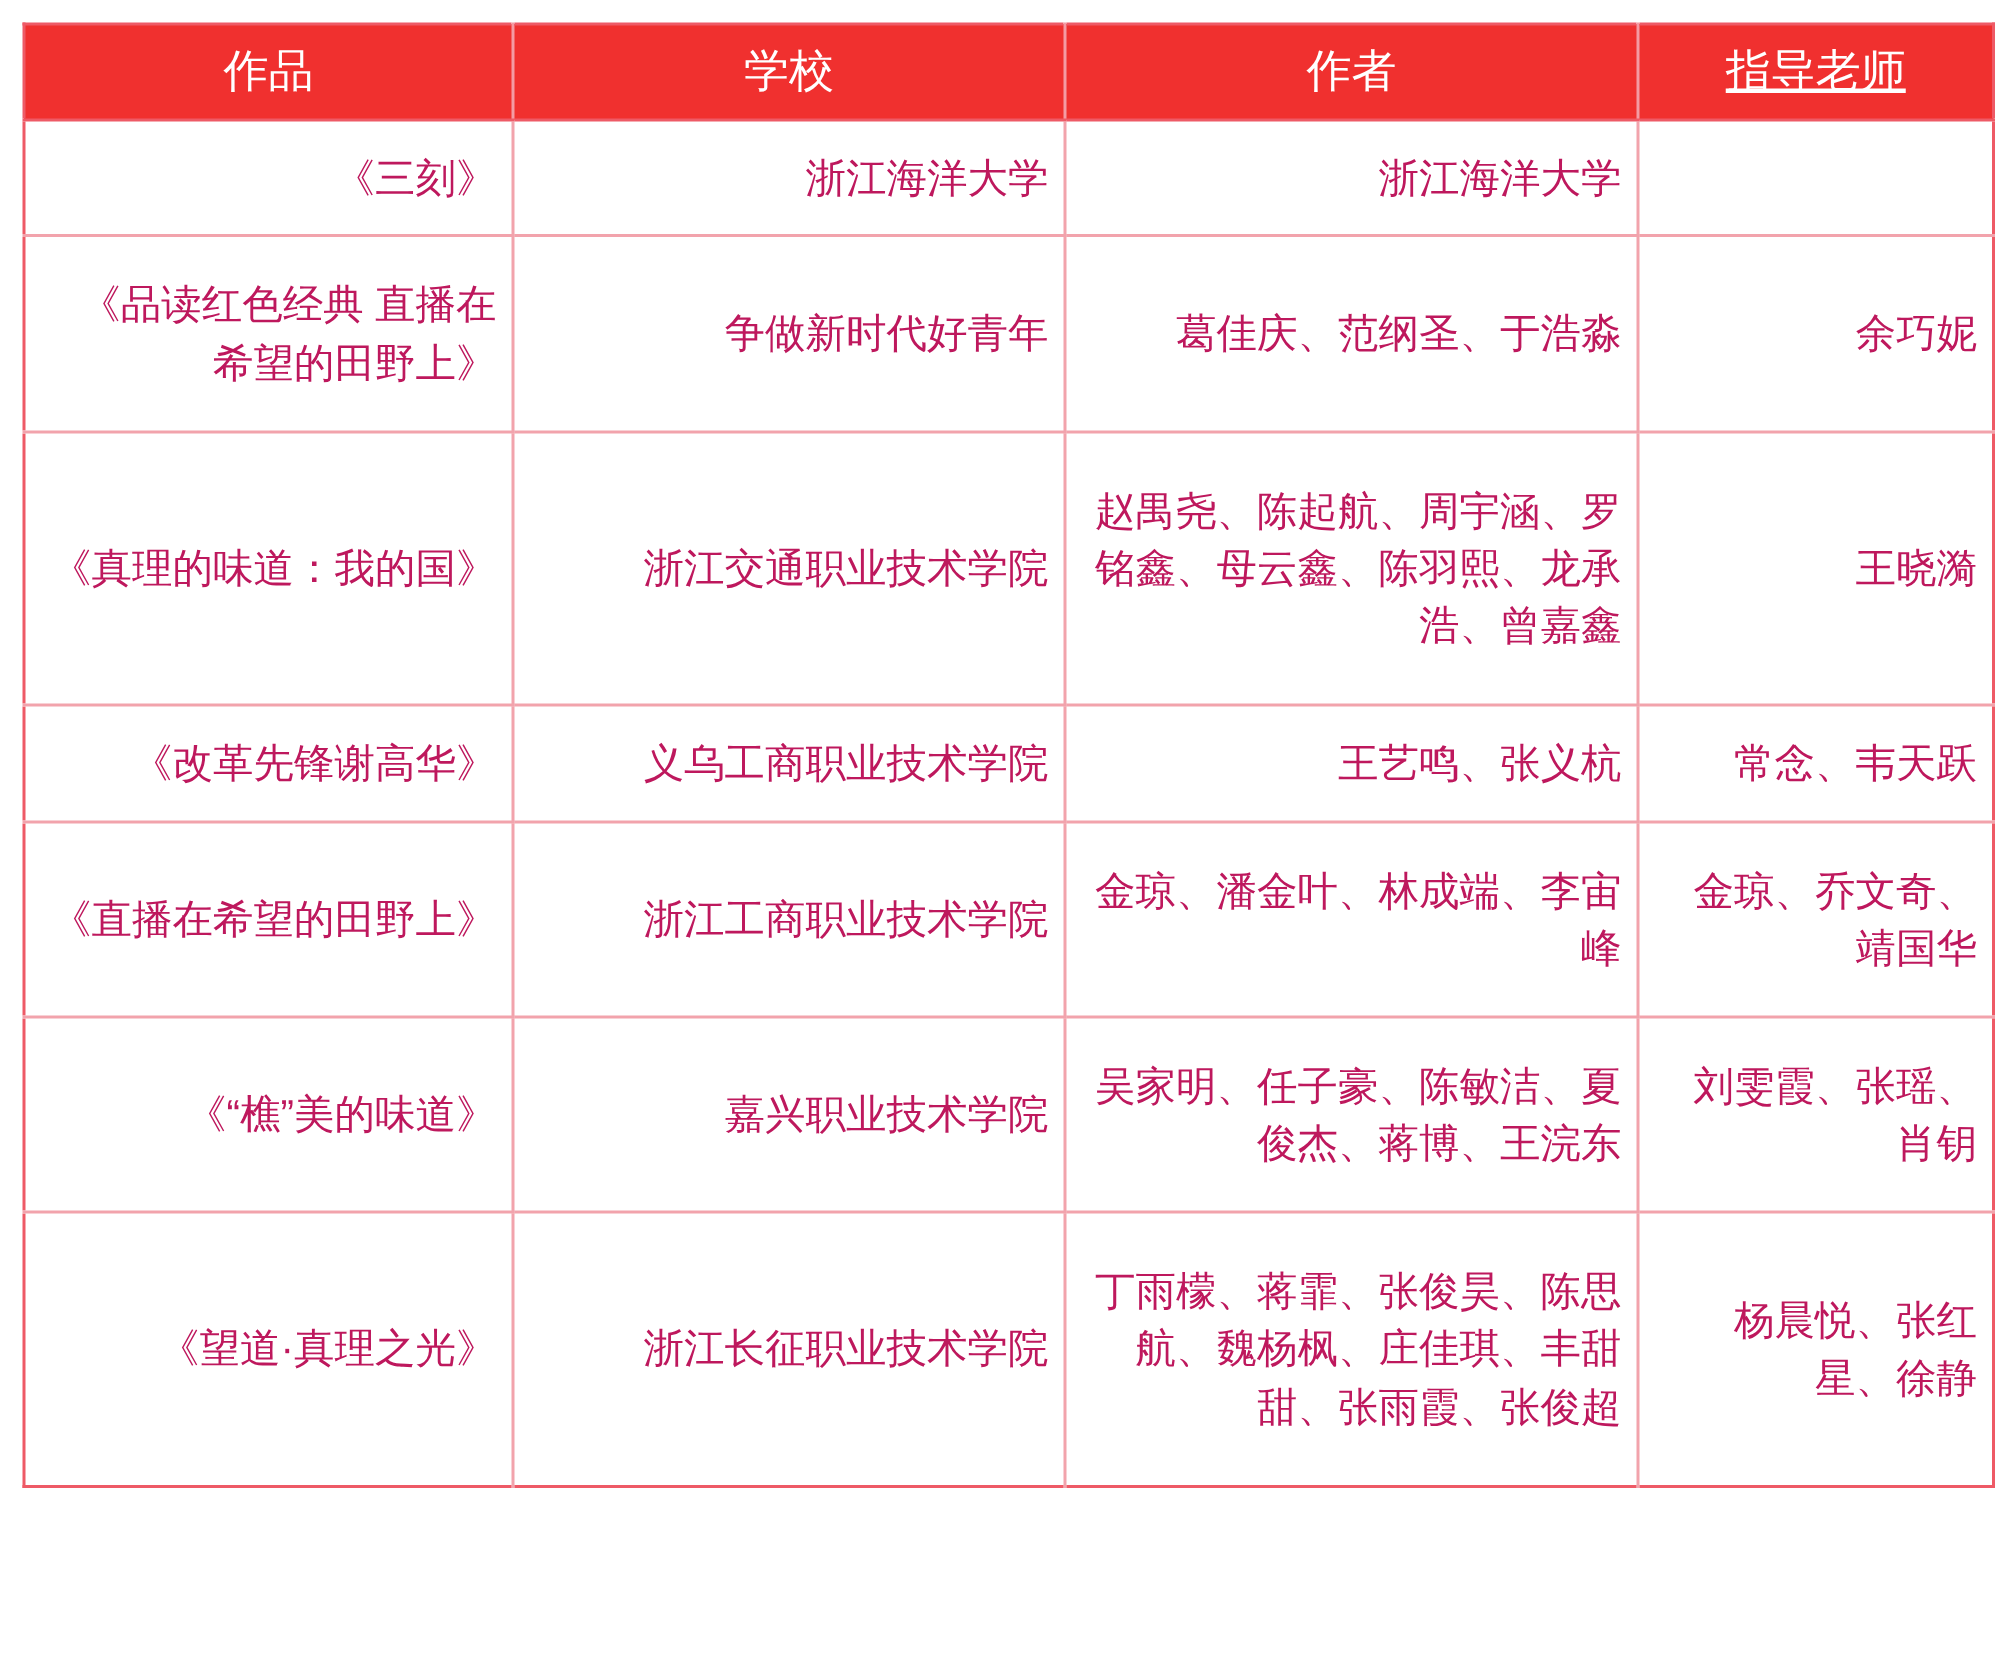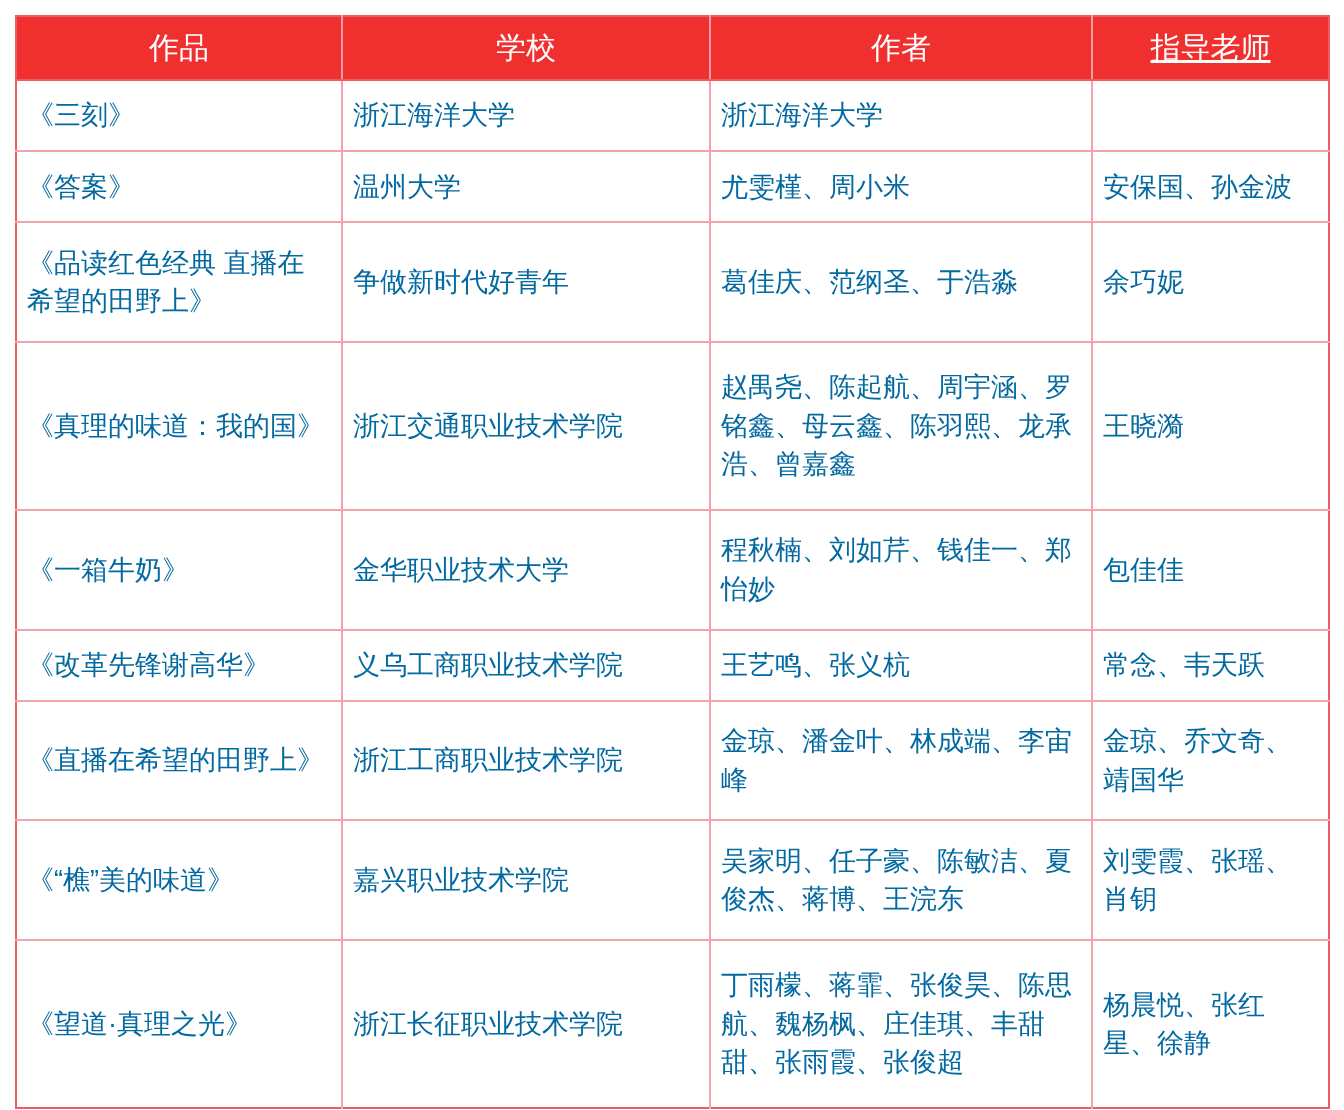--- a/index.html
+++ b/index.html
@@ -17,21 +17,21 @@
   .table-wrap {
     box-sizing: border-box;
     padding: 15px 16px 16px 15px;
     width: 1344px;
     height: 1110px;
   }
   table.awards-table {
     border-collapse: collapse;
     table-layout: fixed;
     width: 1313px;
-    height: 1094px;
+    height: 977px;
     border: 2px solid #EE5A66;
   }
   table.awards-table col.c-work   { width: 326px; }
   table.awards-table col.c-school { width: 368px; }
   table.awards-table col.c-author { width: 382px; }
   table.awards-table col.c-mentor { width: 237px; }
 
   thead th {
     background: #F0302F;
     color: #ffffff;
@@ -41,24 +41,24 @@
     height: 54px;
     padding: 4px 6px;
     text-align: center;
     vertical-align: middle;
     border-right: 2px solid #F49BA4;
     border-bottom: 2px solid #EE5A66;
   }
   thead th:last-child { border-right: none; text-decoration: underline; }
 
   tbody td {
-    color: #0369a1;
+    color: #be185d;
     font-size: 27px;
     line-height: 1.42;
-    text-align: left;
+    text-align: right;
     vertical-align: middle;
     padding: 8px 10px;
     border-right: 2px solid #F2A3AC;
     border-bottom: 2px solid #F2A3AC;
     word-break: break-all;
   }
   tbody td:last-child { border-right: none; }
   tbody tr:last-child td { border-bottom: none; }
 </style>
 </head>
@@ -81,42 +81,30 @@
       </tr>
     </thead>
     <tbody>
       <tr>
         <td>《三刻》</td>
         <td>浙江海洋大学</td>
         <td>浙江海洋大学</td>
         <td></td>
       </tr>
       <tr>
-        <td>《答案》</td>
-        <td>温州大学</td>
-        <td>尤雯槿、周小米</td>
-        <td>安保国、孙金波</td>
-      </tr>
-      <tr>
         <td>《品读红色经典 直播在希望的田野上》</td>
         <td>争做新时代好青年</td>
         <td>葛佳庆、范纲圣、于浩淼</td>
         <td>余巧妮</td>
       </tr>
       <tr>
         <td>《真理的味道：我的国》</td>
         <td>浙江交通职业技术学院</td>
         <td>赵禺尧、陈起航、周宇涵、罗铭鑫、母云鑫、陈羽熙、龙承浩、曾嘉鑫</td>
         <td>王晓漪</td>
-      </tr>
-      <tr>
-        <td>《一箱牛奶》</td>
-        <td>金华职业技术大学</td>
-        <td>程秋楠、刘如芹、钱佳一、郑怡妙</td>
-        <td>包佳佳</td>
       </tr>
       <tr>
         <td>《改革先锋谢高华》</td>
         <td>义乌工商职业技术学院</td>
         <td>王艺鸣、张义杭</td>
         <td>常念、韦天跃</td>
       </tr>
       <tr>
         <td>《直播在希望的田野上》</td>
         <td>浙江工商职业技术学院</td>

